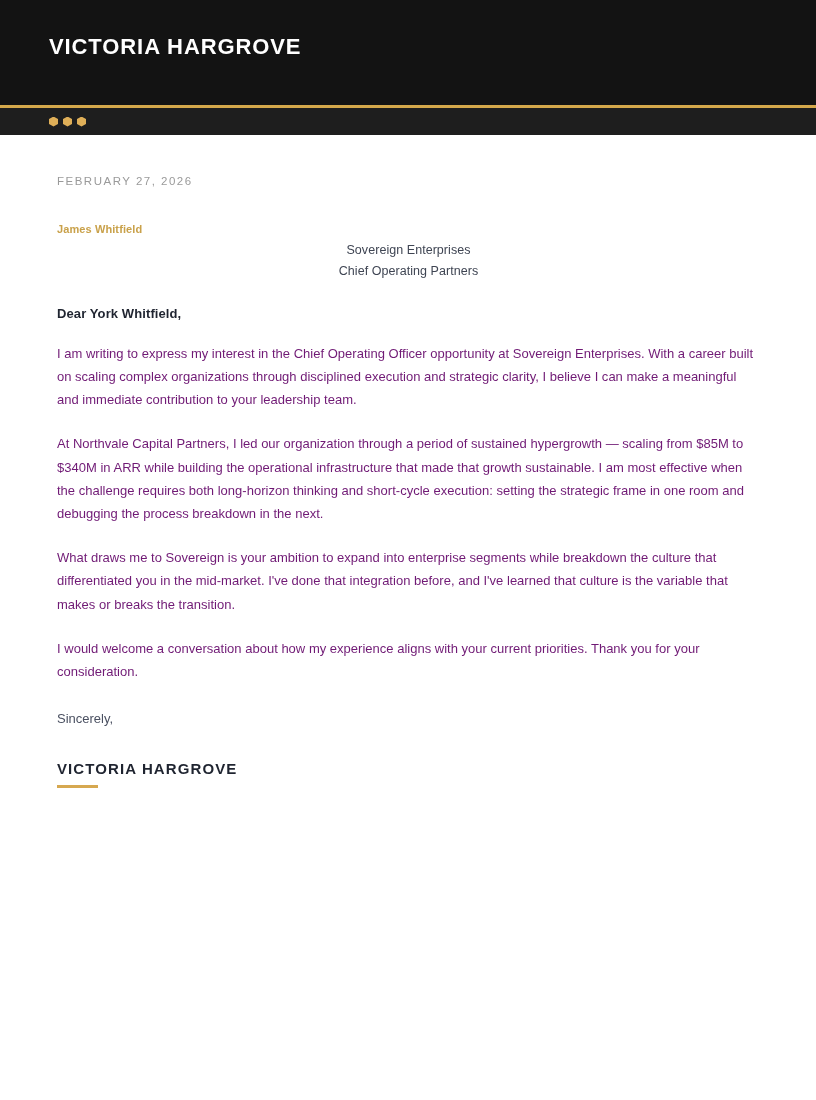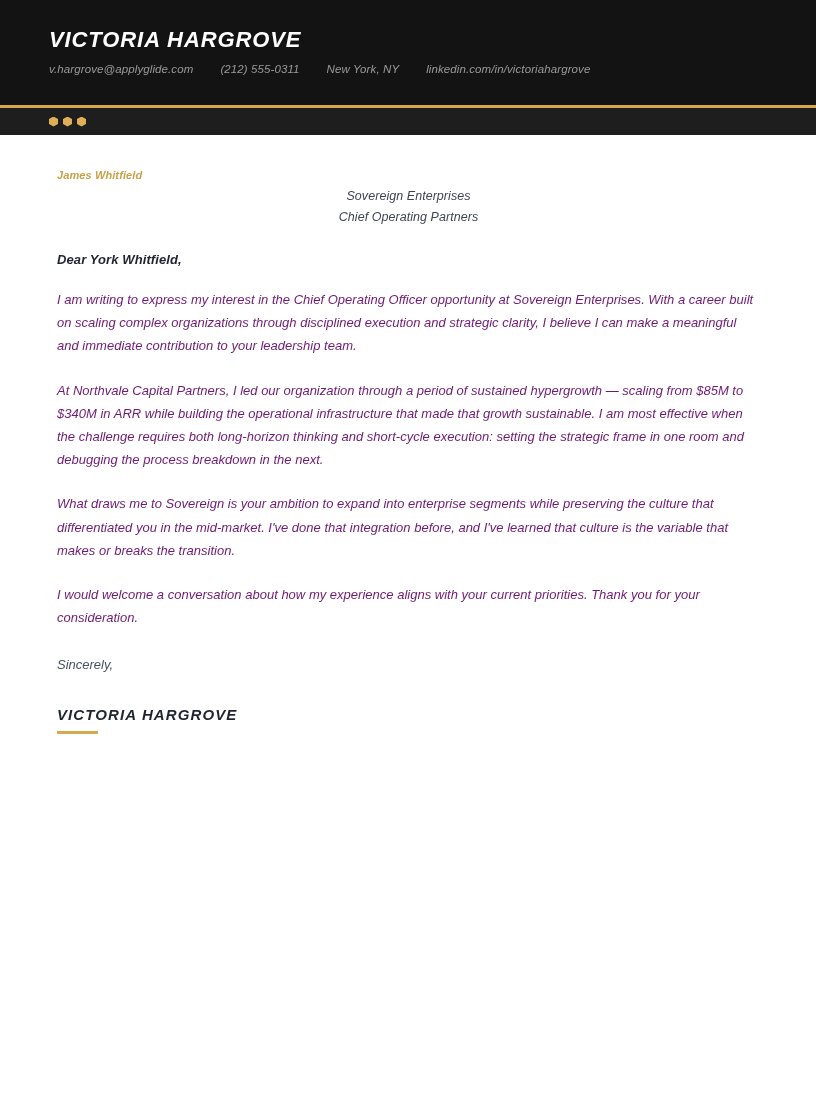--- a/index.html
+++ b/index.html
@@ -14,21 +14,20 @@
     font-family: "Liberation Sans", sans-serif;
     -webkit-font-smoothing: antialiased;
     overflow: hidden;
   }
 
   .page {
     width: 816px;
     height: 1100px;
     position: relative;
     background: #ffffff;
-    font-style: italic;
   }
 
   
   .header {
     background: #131313;
     height: 105px;
     box-sizing: border-box;
     padding: 0 0 0 49px;
     display: flex;
     flex-direction: column;
@@ -158,50 +157,45 @@
     margin-top: 7px;
   }
 </style>
 </head>
 <body>
 
 <div class="page">
 
   <div class="header">
     <div class="header-name">VICTORIA HARGROVE</div>
-    <div class="contact-row">
-      <span class="contact-item">v.hargrove@applyglide.com</span>
-      <span class="contact-item">(212) 555-0311</span>
-      <span class="contact-item">New York, NY</span>
-      <span class="contact-item">linkedin.com/in/victoriahargrove</span>
-    </div>
   </div>
 
   <div class="gold-rule"></div>
 
   <div class="accent-band">
     <span class="hex"></span>
     <span class="hex"></span>
     <span class="hex"></span>
   </div>
 
   <div class="letter">
 
+    <div class="date">FEBRUARY 27, 2026</div>
 
     <div class="recipient">
       <div class="recipient-name">James Whitfield</div>
       <div class="recipient-line">Sovereign Enterprises</div>
       <div class="recipient-line">Chief Operating Partners</div>
     </div>
 
     <div class="salutation">Dear York Whitfield,</div>
 
     <p class="para">I am writing to express my interest in the Chief Operating Officer opportunity at Sovereign Enterprises. With a career built on scaling complex organizations through disciplined execution and strategic clarity, I believe I can make a meaningful and immediate contribution to your leadership team.</p>
     <p class="para">At Northvale Capital Partners, I led our organization through a period of sustained hypergrowth — scaling from $85M to $340M in ARR while building the operational infrastructure that made that growth sustainable. I am most effective when the challenge requires both long-horizon thinking and short-cycle execution: setting the strategic frame in one room and debugging the process breakdown in the next.</p>
-    <p class="para">What draws me to Sovereign is your ambition to expand into enterprise segments while preserving the culture that differentiated you in the mid-market. I've done that integration before, and I've learned that culture is the variable that makes or breaks the transition.</p>
+    <p class="para">What draws me to Sovereign is your ambition to expand into enterprise segments while breakdown the culture that differentiated you in the mid-market. I've done that integration before, and I've learned that culture is the variable that makes or breaks the transition.</p>
     <p class="para">I would welcome a conversation about how my experience aligns with your current priorities. Thank you for your consideration.</p>
 
     <div class="closing">Sincerely,</div>
 
     <div class="signature">
       <div class="signature-name">VICTORIA HARGROVE</div>
       <div class="signature-underline"></div>
     </div>
 
   </div>

